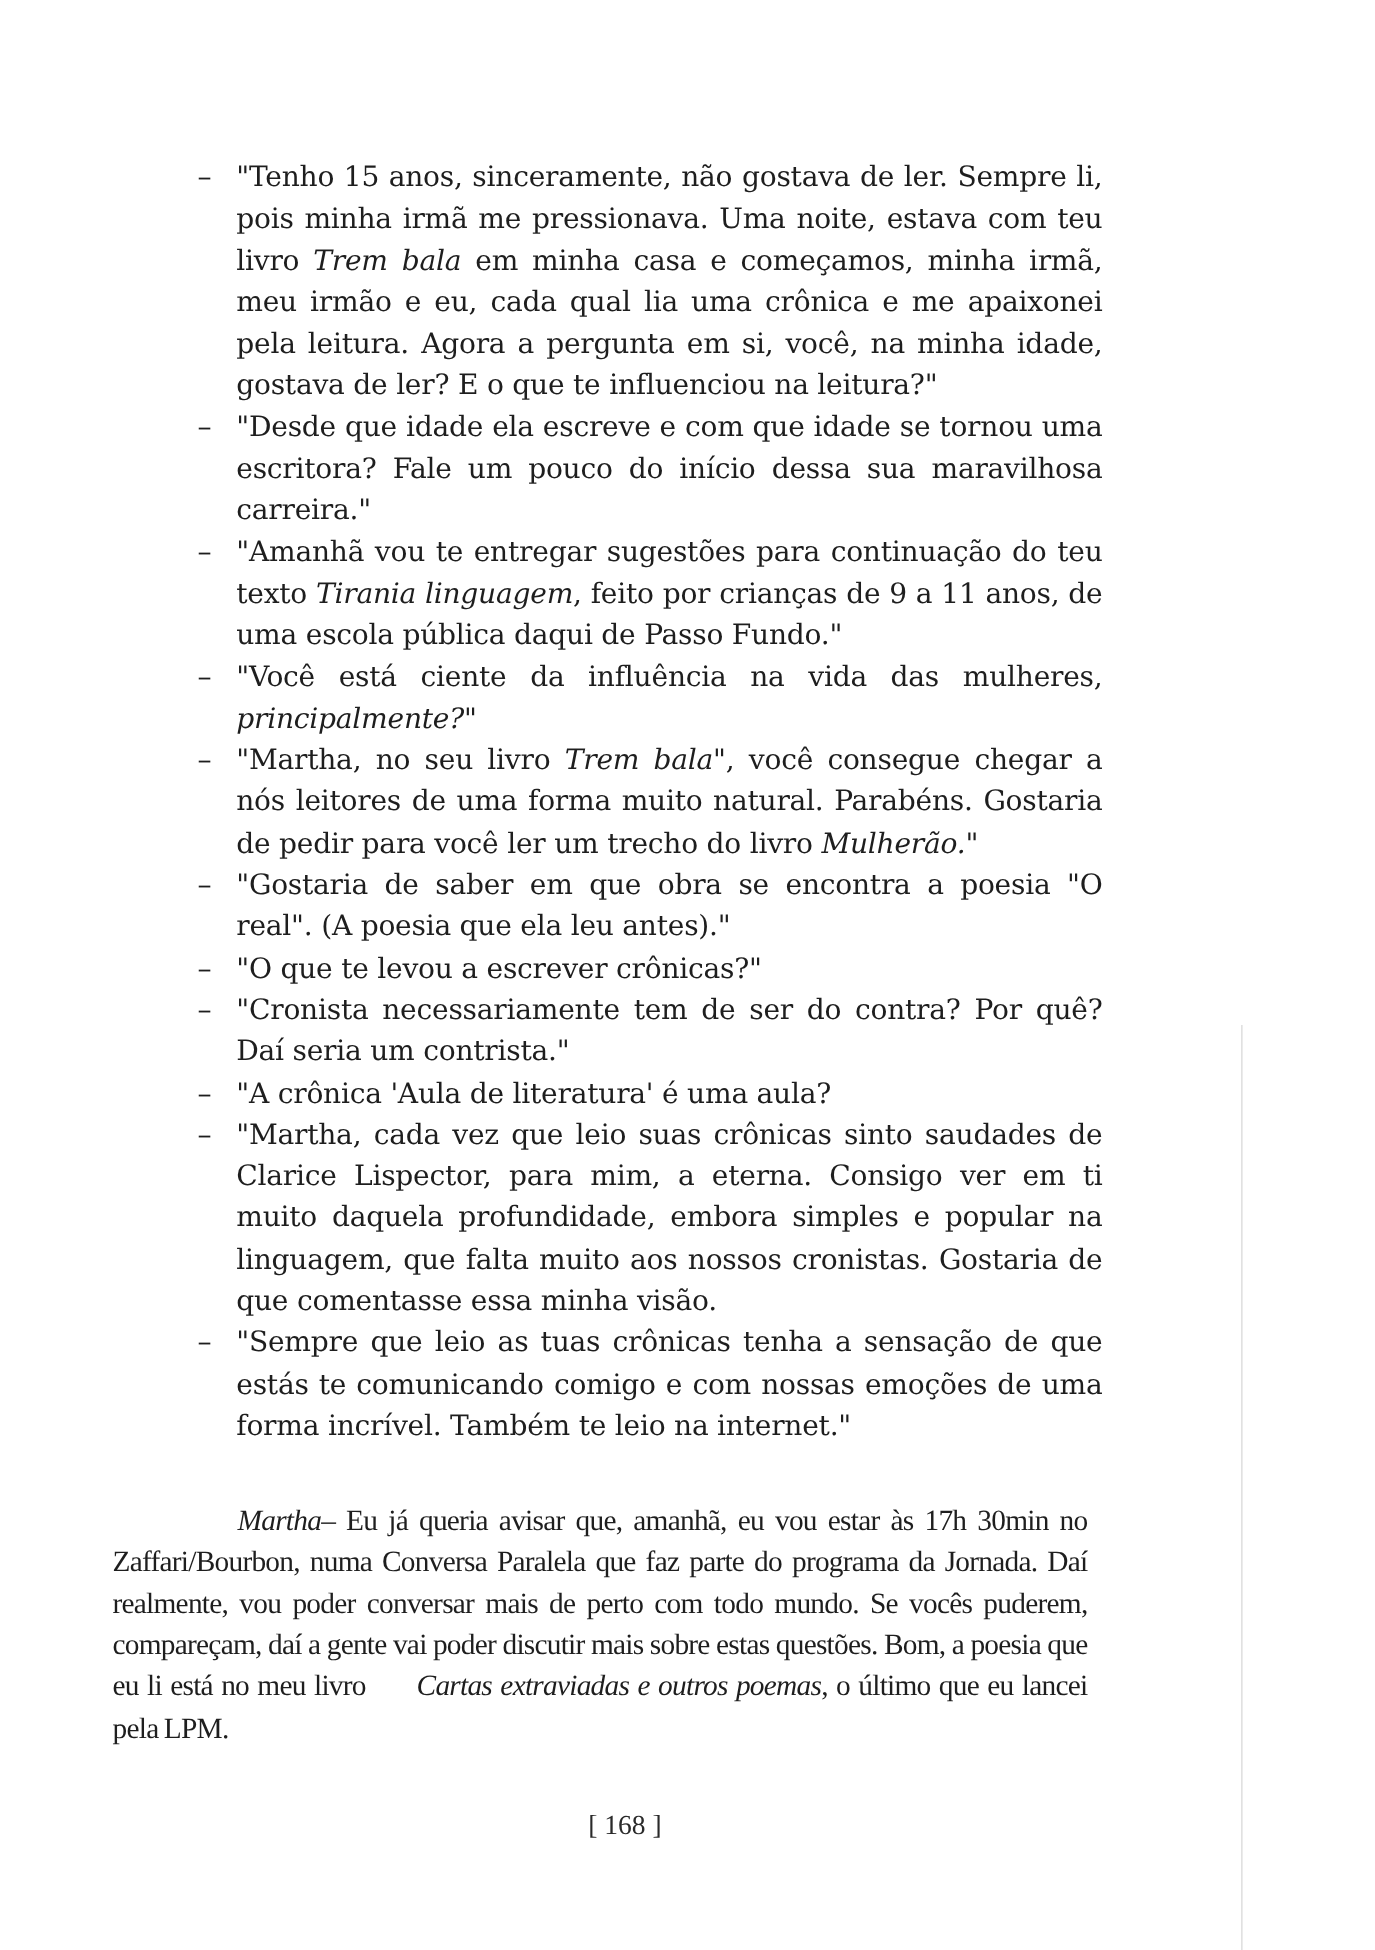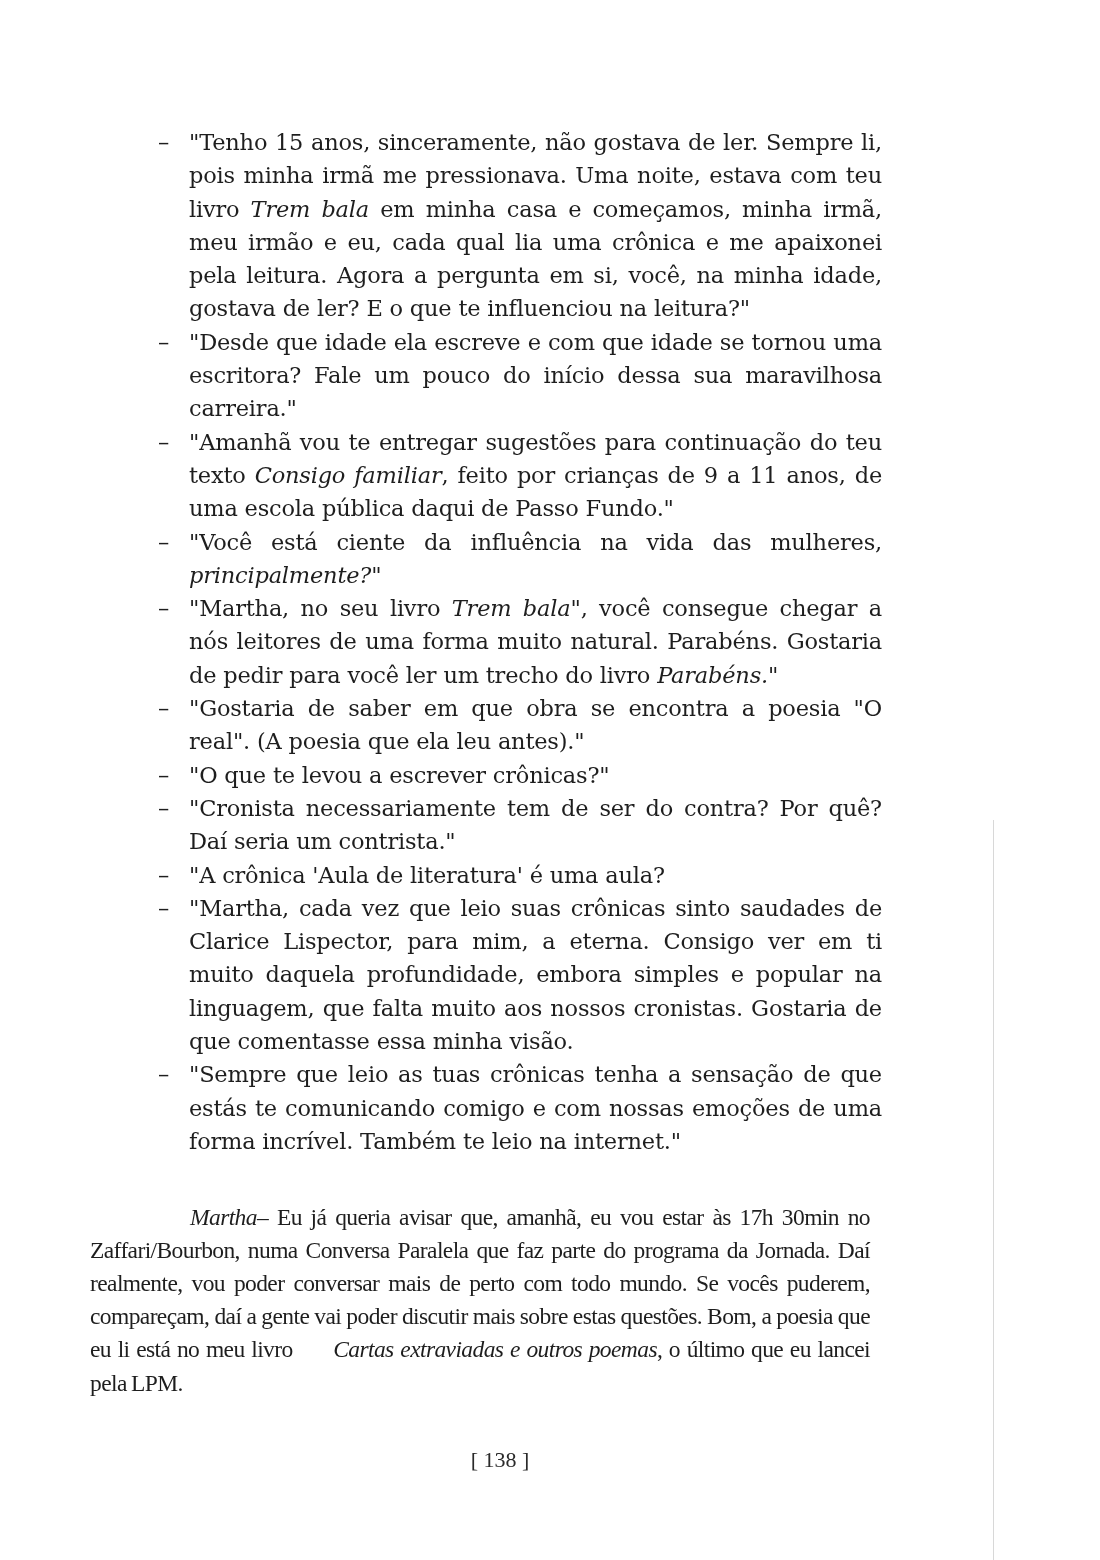--- a/index.html
+++ b/index.html
@@ -33,28 +33,28 @@
   }
 </style>
 </head>
 <body>
 
 <div class="scan-line"></div>
 
 <ul class="questions" id="questions">
     <li class="q"><span class="dash">–</span><span>"Tenho 15 anos, sinceramente, não gostava de ler. Sempre li, pois minha irmã me pressionava. Uma noite, estava com teu livro </span><em>Trem bala</em><span> em minha casa e começamos, minha irmã, meu irmão e eu, cada qual lia uma crônica e me apaixonei pela leitura. Agora a pergunta em si, você, na minha idade, gostava de ler? E o que te influenciou na leitura?"</span></li>
     <li class="q"><span class="dash">–</span><span>"Desde que idade ela escreve e com que idade se tornou uma escritora? Fale um pouco do início dessa sua maravilhosa carreira."</span></li>
-    <li class="q"><span class="dash">–</span><span>"Amanhã vou te entregar sugestões para continuação do teu texto </span><em>Consigo familiar</em><span>, feito por crianças de 9 a 11 anos, de uma escola pública daqui de Passo Fundo."</span></li>
+    <li class="q"><span class="dash">–</span><span>"Amanhã vou te entregar sugestões para continuação do teu texto </span><em>Tirania linguagem</em><span>, feito por crianças de 9 a 11 anos, de uma escola pública daqui de Passo Fundo."</span></li>
     <li class="q"><span class="dash">–</span><span>"Você está ciente da influência na vida das mulheres, </span><em>principalmente?"</em></li>
-    <li class="q"><span class="dash">–</span><span>"Martha, no seu livro </span><em>Trem bala"</em><span>, você consegue chegar a nós leitores de uma forma muito natural. Parabéns. Gostaria de pedir para você ler um trecho do livro </span><em>Parabéns.</em><span>"</span></li>
+    <li class="q"><span class="dash">–</span><span>"Martha, no seu livro </span><em>Trem bala"</em><span>, você consegue chegar a nós leitores de uma forma muito natural. Parabéns. Gostaria de pedir para você ler um trecho do livro </span><em>Mulherão.</em><span>"</span></li>
     <li class="q"><span class="dash">–</span><span>"Gostaria de saber em que obra se encontra a poesia "O real". (A poesia que ela leu antes)."</span></li>
     <li class="q"><span class="dash">–</span><span>"O que te levou a escrever crônicas?"</span></li>
     <li class="q"><span class="dash">–</span><span>"Cronista necessariamente tem de ser do contra? Por quê? Daí seria um contrista."</span></li>
     <li class="q"><span class="dash">–</span><span>"A crônica 'Aula de literatura' é uma aula?</span></li>
     <li class="q"><span class="dash">–</span><span>"Martha, cada vez que leio suas crônicas sinto saudades de Clarice Lispector, para mim, a eterna. Consigo ver em ti muito daquela profundidade, embora simples e popular na linguagem, que falta muito aos nossos cronistas. Gostaria de que comentasse essa minha visão.</span></li>
     <li class="q"><span class="dash">–</span><span>"Sempre que leio as tuas crônicas tenha a sensação de que estás te comunicando comigo e com nossas emoções de uma forma incrível. Também te leio na internet."</span></li>
   </ul>
 
 <p class="answer">
   <em>Martha</em><span>– </span><span>Eu já queria avisar que, amanhã, eu vou estar às 17h 30min no Zaffari/Bourbon, numa Conversa Paralela que faz parte do programa da Jornada. Daí realmente, vou poder conversar mais de perto com todo mundo. Se vocês puderem, compareçam, daí a gente vai poder discutir mais sobre estas questões. Bom, a poesia que eu li está no meu livro </span><em>Cartas extraviadas e outros poemas</em><span>, o último que eu lancei pela LPM.</span>
 </p>
 
-<div class="page-number">[ 138 ]</div>
+<div class="page-number">[ 168 ]</div>
 
 </body></html>

